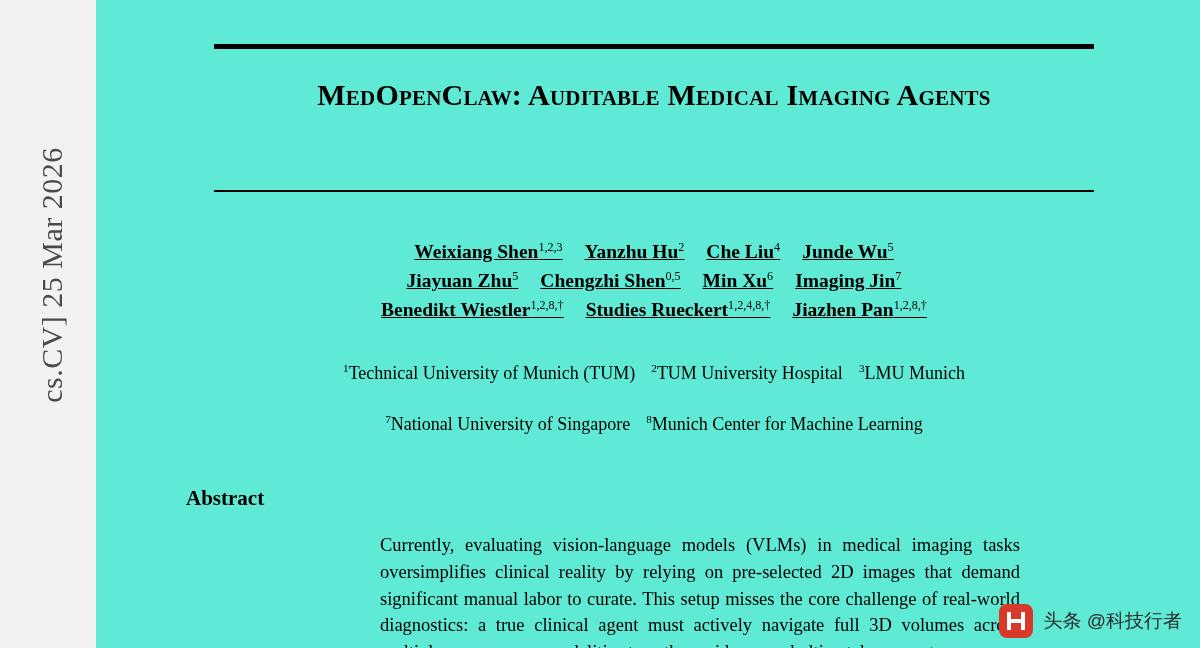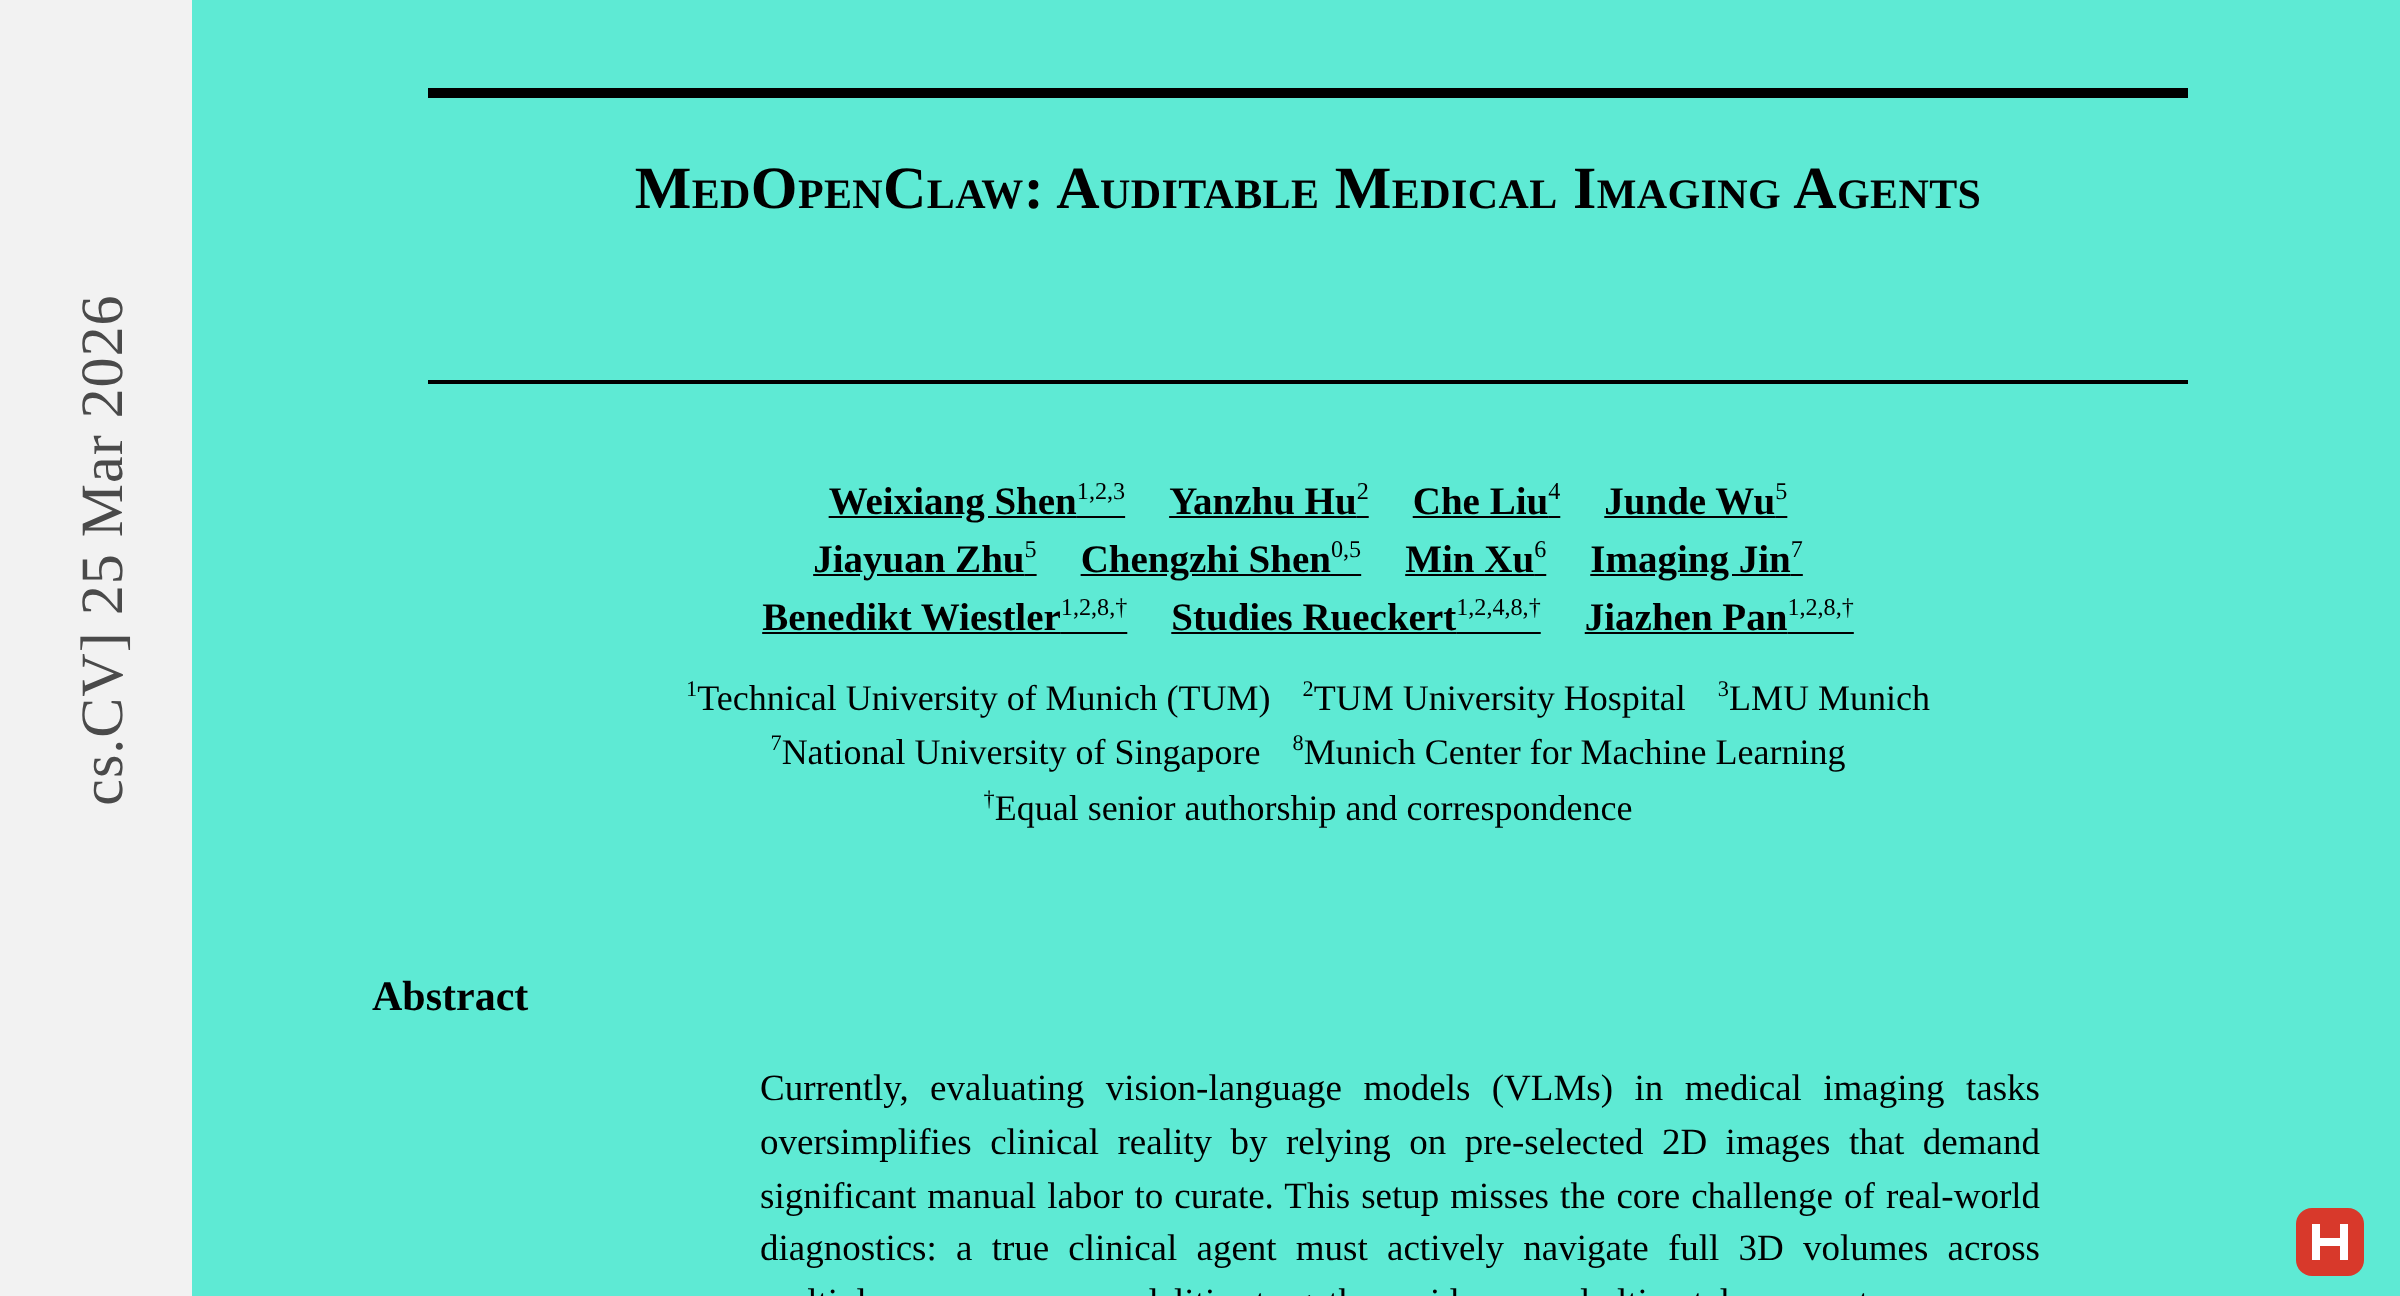--- a/index.html
+++ b/index.html
@@ -115,20 +115,21 @@
     position: absolute;
     left: 90px;
     top: 336px;
     width: 936px;
     text-align: center;
     font-size: 18px;
     line-height: 1.52;
   }
   .affiliations .row {
     white-space: nowrap;
+    margin-top: 24px;
   }
   .affiliations .gap {
     display: inline-block;
     width: 16px;
   }
 
   .abstract-head {
     position: absolute;
     left: 90px;
     top: 486px;
@@ -232,30 +233,28 @@
       </div>
     </div>
 
     <div class="affiliations">
       <div class="row">
         <sup>1</sup><span>Technical University of Munich (TUM)</span><span class="gap"></span><sup>2</sup><span>TUM University Hospital</span><span class="gap"></span><sup>3</sup><span>LMU Munich</span>
       </div>
       <div class="row">
         <sup>7</sup><span>National University of Singapore</span><span class="gap"></span><sup>8</sup><span>Munich Center for Machine Learning</span>
       </div>
-      <div class="row">
-        <sup>†</sup><span>Equal senior authorship and correspondence</span>
-      </div>
     </div>
 
     <div class="abstract-head">Abstract</div>
 
     <div class="abstract-body">Currently, evaluating vision-language models (VLMs) in medical imaging tasks oversimplifies clinical reality by relying on pre-selected 2D images that demand significant manual labor to curate. This setup misses the core challenge of real-world diagnostics: a true clinical agent must actively navigate full 3D volumes across multiple sequences or modalities to gather evidence and ultimately support</div>
 
   </div>
 
   <div class="watermark">
     <span class="wm-logo">
         <i></i>
       </span>
+    <span class="wm-text">头条 @科技行者</span>
   </div>
 
 </div>
 
 </body></html>

